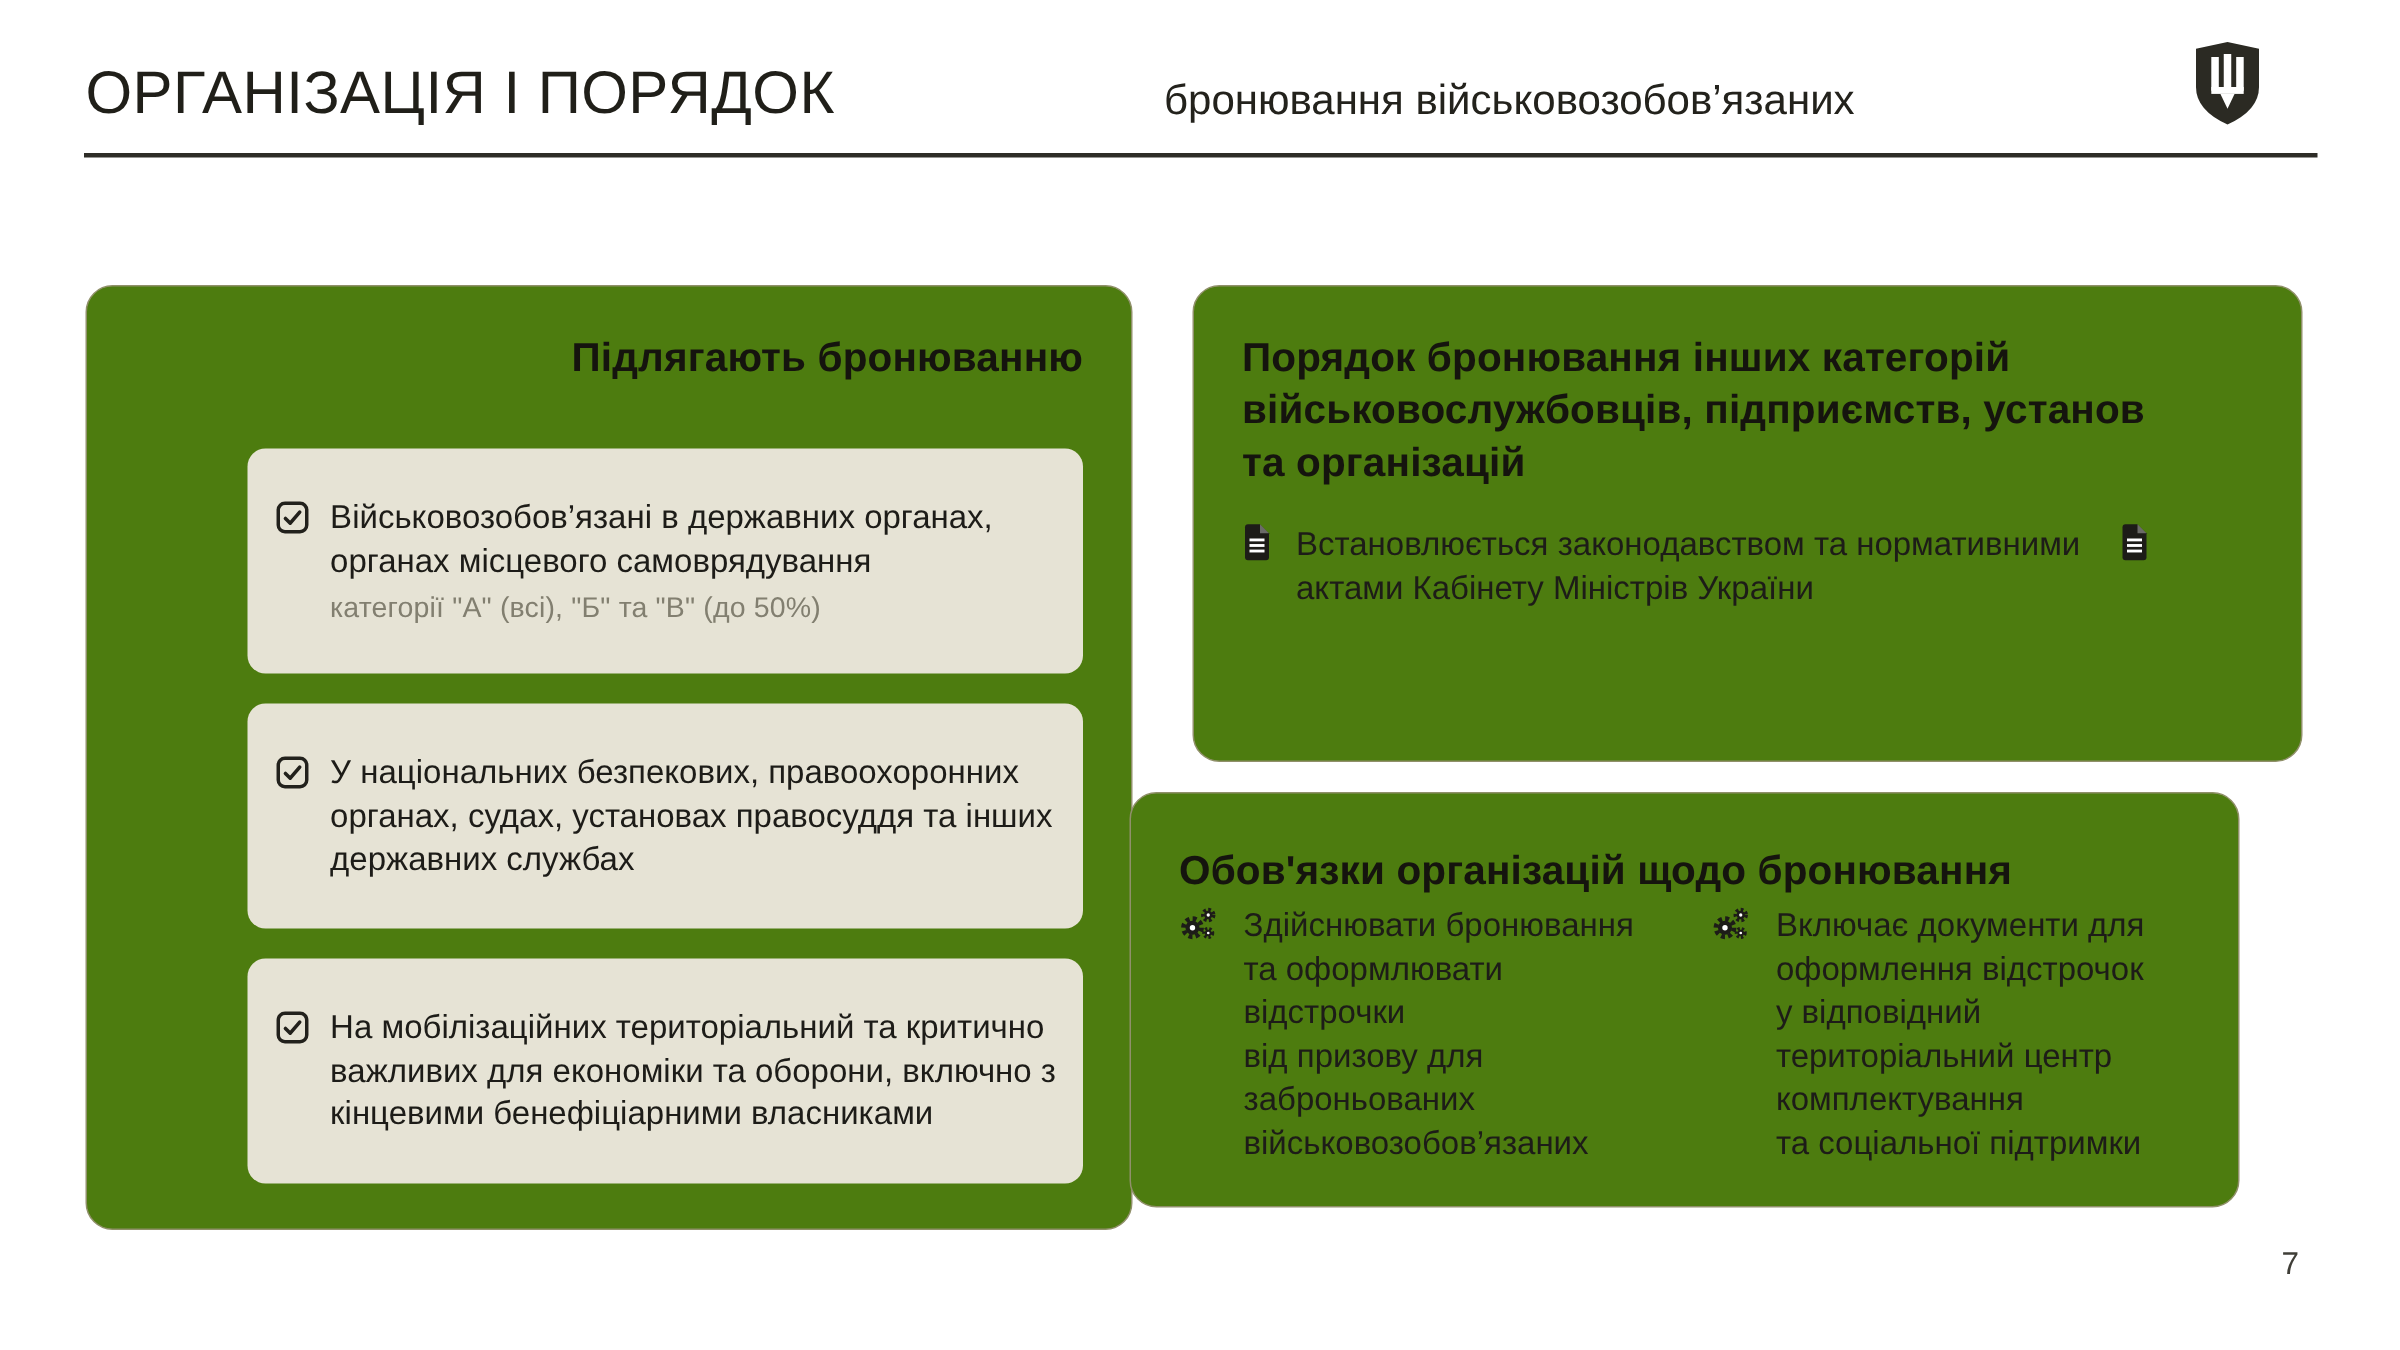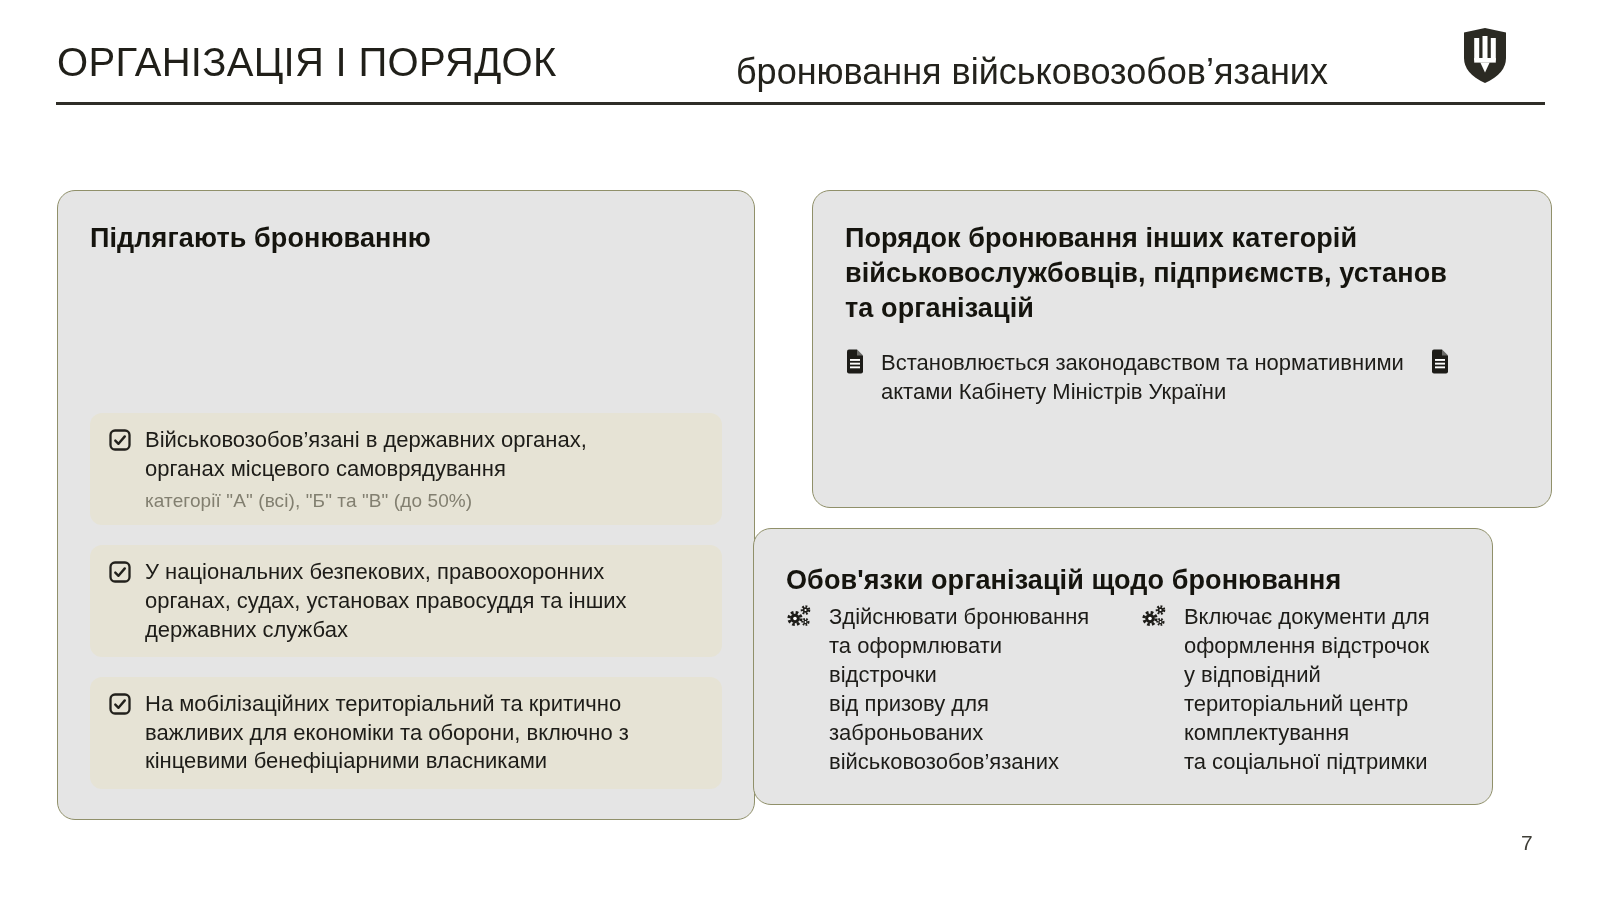--- a/index.html
+++ b/index.html
@@ -8,42 +8,42 @@
     font-family:"Liberation Sans","DejaVu Sans",sans-serif;
     color:#1d1c18;position:relative;overflow:hidden;
   }
   .slide{position:absolute;inset:0;}
 
   .title{
     position:absolute;left:57px;top:40px;margin:0;
     font-size:40px;font-weight:400;letter-spacing:.3px;color:#201f19;line-height:1.1;
   }
   .subtitle{
-    position:absolute;left:736px;top:52px;
-    font-size:36px;font-weight:400;color:#23221c;line-height:1.1;
+    position:absolute;left:776px;top:52px;
+    font-size:28px;font-weight:400;color:#23221c;line-height:1.1;
   }
   .logo{position:absolute;left:1461px;top:26px;width:48px;height:60px;}
   .hr{position:absolute;left:56px;top:102px;width:1489px;height:3px;background:#2e2d27;}
 
   .card{
     position:absolute;border:1.5px solid #90906a;border-radius:18px;
-    background:#e5e5e5;box-sizing:border-box;
+    background:#4d7c0f;box-sizing:border-box;align-items:flex-end;
   }
   .card-left{left:57px;top:190px;width:698px;height:630px;padding:30px 32px;display:flex;flex-direction:column;}
-  .card-tr{left:812px;top:190px;width:740px;height:318px;padding:30px 32px;}
+  .card-tr{left:795px;top:190px;width:740px;height:318px;padding:30px 32px;}
   .card-br{left:753px;top:528px;width:740px;height:277px;padding:34px 32px 28px;}
 
   .card h2{
     margin:0;font-size:27px;font-weight:700;color:#15140e;
     line-height:1.3;white-space:pre-line;letter-spacing:.1px;
   }
 
   .items{margin-top:auto;display:flex;flex-direction:column;gap:20px;}
   .check-item{
-    background:#e6e3d5;border-radius:12px;padding:13px 18px;
+    background:#e6e3d5;border-radius:12px;padding:32px 18px;
     display:flex;gap:13px;align-items:flex-start;
   }
   .check-item .icn{flex:0 0 auto;margin-top:2px;}
   .check-item .txt{font-size:22px;line-height:1.3;white-space:pre-line;color:#1d1c18;}
   .caption{margin-top:7px;font-size:19px;color:#827f70;letter-spacing:.1px;}
 
   .bullets{margin-top:22px;display:flex;gap:26px;}
   .bullet{display:flex;gap:16px;align-items:flex-start;}
   .bullet .icn{flex:0 0 auto;margin-top:1px;}
   .bullet .txt{font-size:22px;line-height:1.32;white-space:pre-line;color:#1d1c18;}

